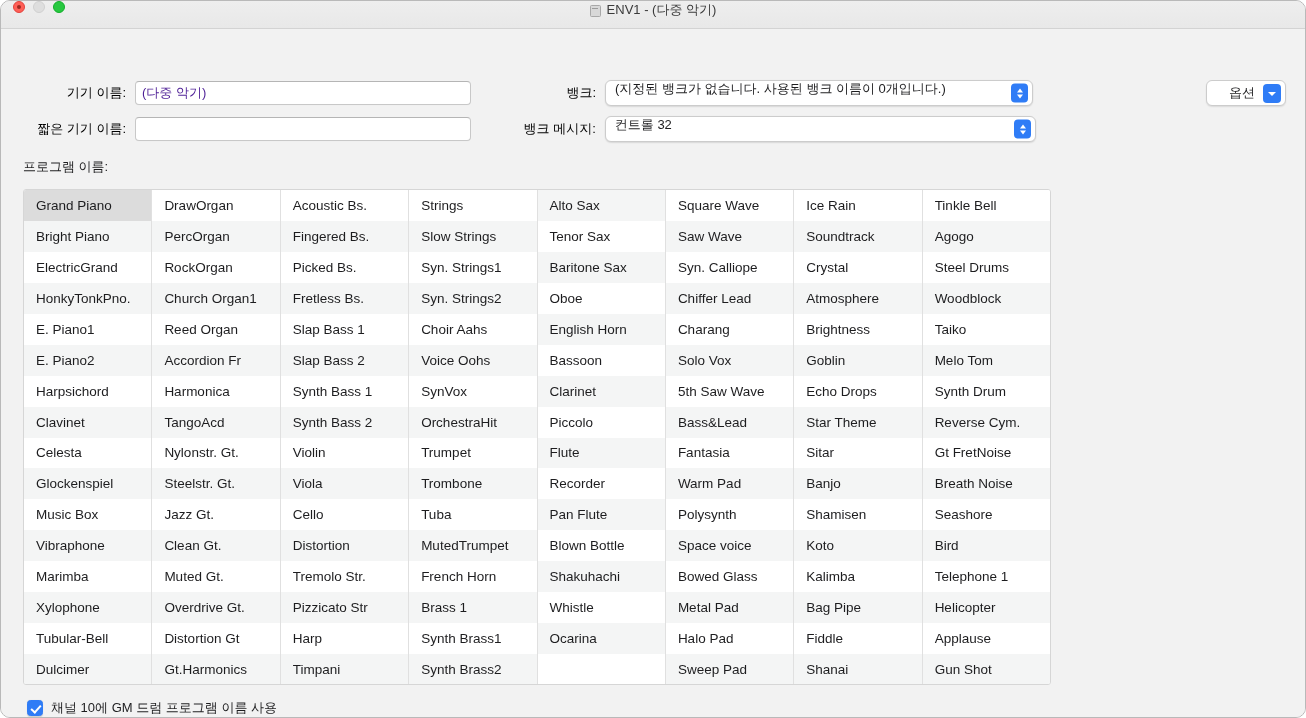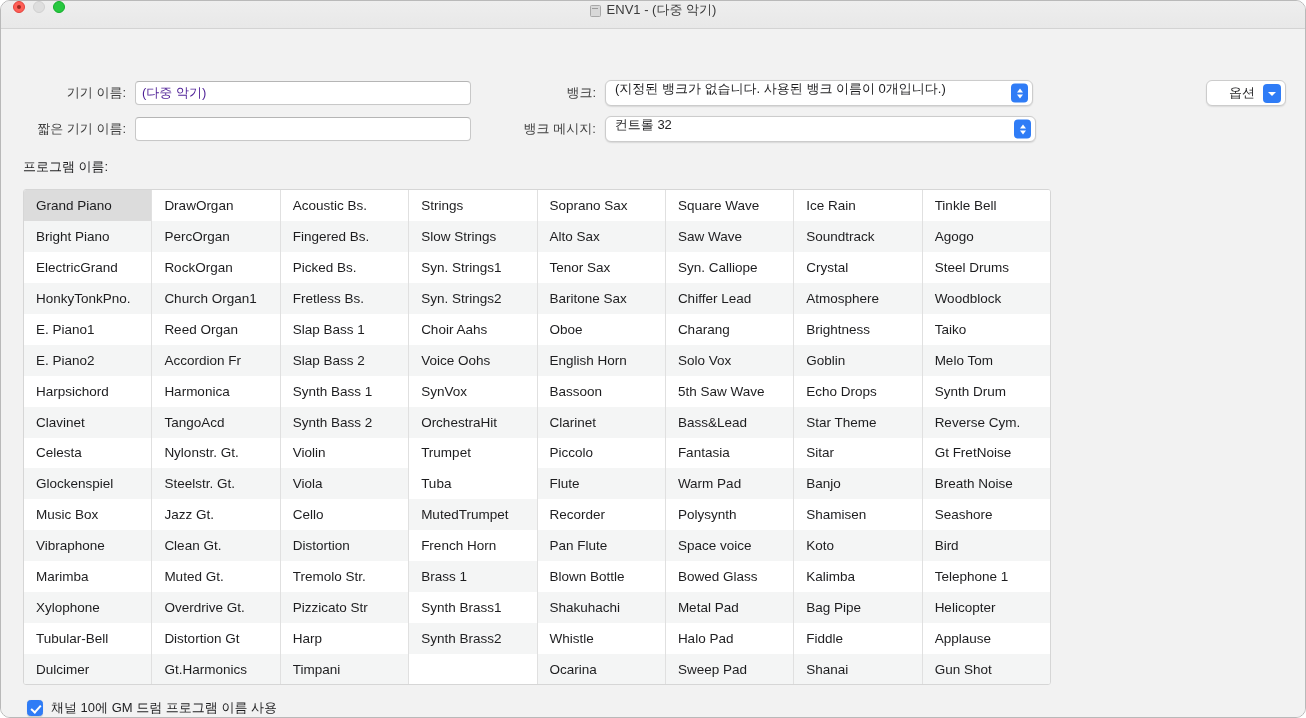--- a/index.html
+++ b/index.html
@@ -98,21 +98,21 @@
     padding: 0;
   }
 
   
   .form-area { position: relative; height: 108px; }
 
   .field-row { position: absolute; display: flex; align-items: center; }
 
   .fl-label {
     font-size: 13px;
-    color: #404040;
+    color: #000000;
     text-align: right;
     white-space: nowrap;
     padding-left: 33px;
   }
 
   .text-input {
     border: 1px solid #c8c8c8;
     border-top-color: #b5b5b5;
     background: #ffffff;
     border-radius: 4px;
@@ -384,29 +384,29 @@
         <div class="col">
           <div class="cell odd">Strings</div>
           <div class="cell even">Slow Strings</div>
           <div class="cell odd">Syn. Strings1</div>
           <div class="cell even">Syn. Strings2</div>
           <div class="cell odd">Choir Aahs</div>
           <div class="cell even">Voice Oohs</div>
           <div class="cell odd">SynVox</div>
           <div class="cell even">OrchestraHit</div>
           <div class="cell odd">Trumpet</div>
+          <div class="cell even">Trombone</div>
           <div class="cell odd">Tuba</div>
           <div class="cell even">MutedTrumpet</div>
           <div class="cell odd">French Horn</div>
           <div class="cell even">Brass 1</div>
           <div class="cell odd">Synth Brass1</div>
           <div class="cell even">Synth Brass2</div>
         </div>
         <div class="col">
-          <div class="cell odd">Soprano Sax</div>
           <div class="cell even">Alto Sax</div>
           <div class="cell odd">Tenor Sax</div>
           <div class="cell even">Baritone Sax</div>
           <div class="cell odd">Oboe</div>
           <div class="cell even">English Horn</div>
           <div class="cell odd">Bassoon</div>
           <div class="cell even">Clarinet</div>
           <div class="cell odd">Piccolo</div>
           <div class="cell even">Flute</div>
           <div class="cell odd">Recorder</div>

